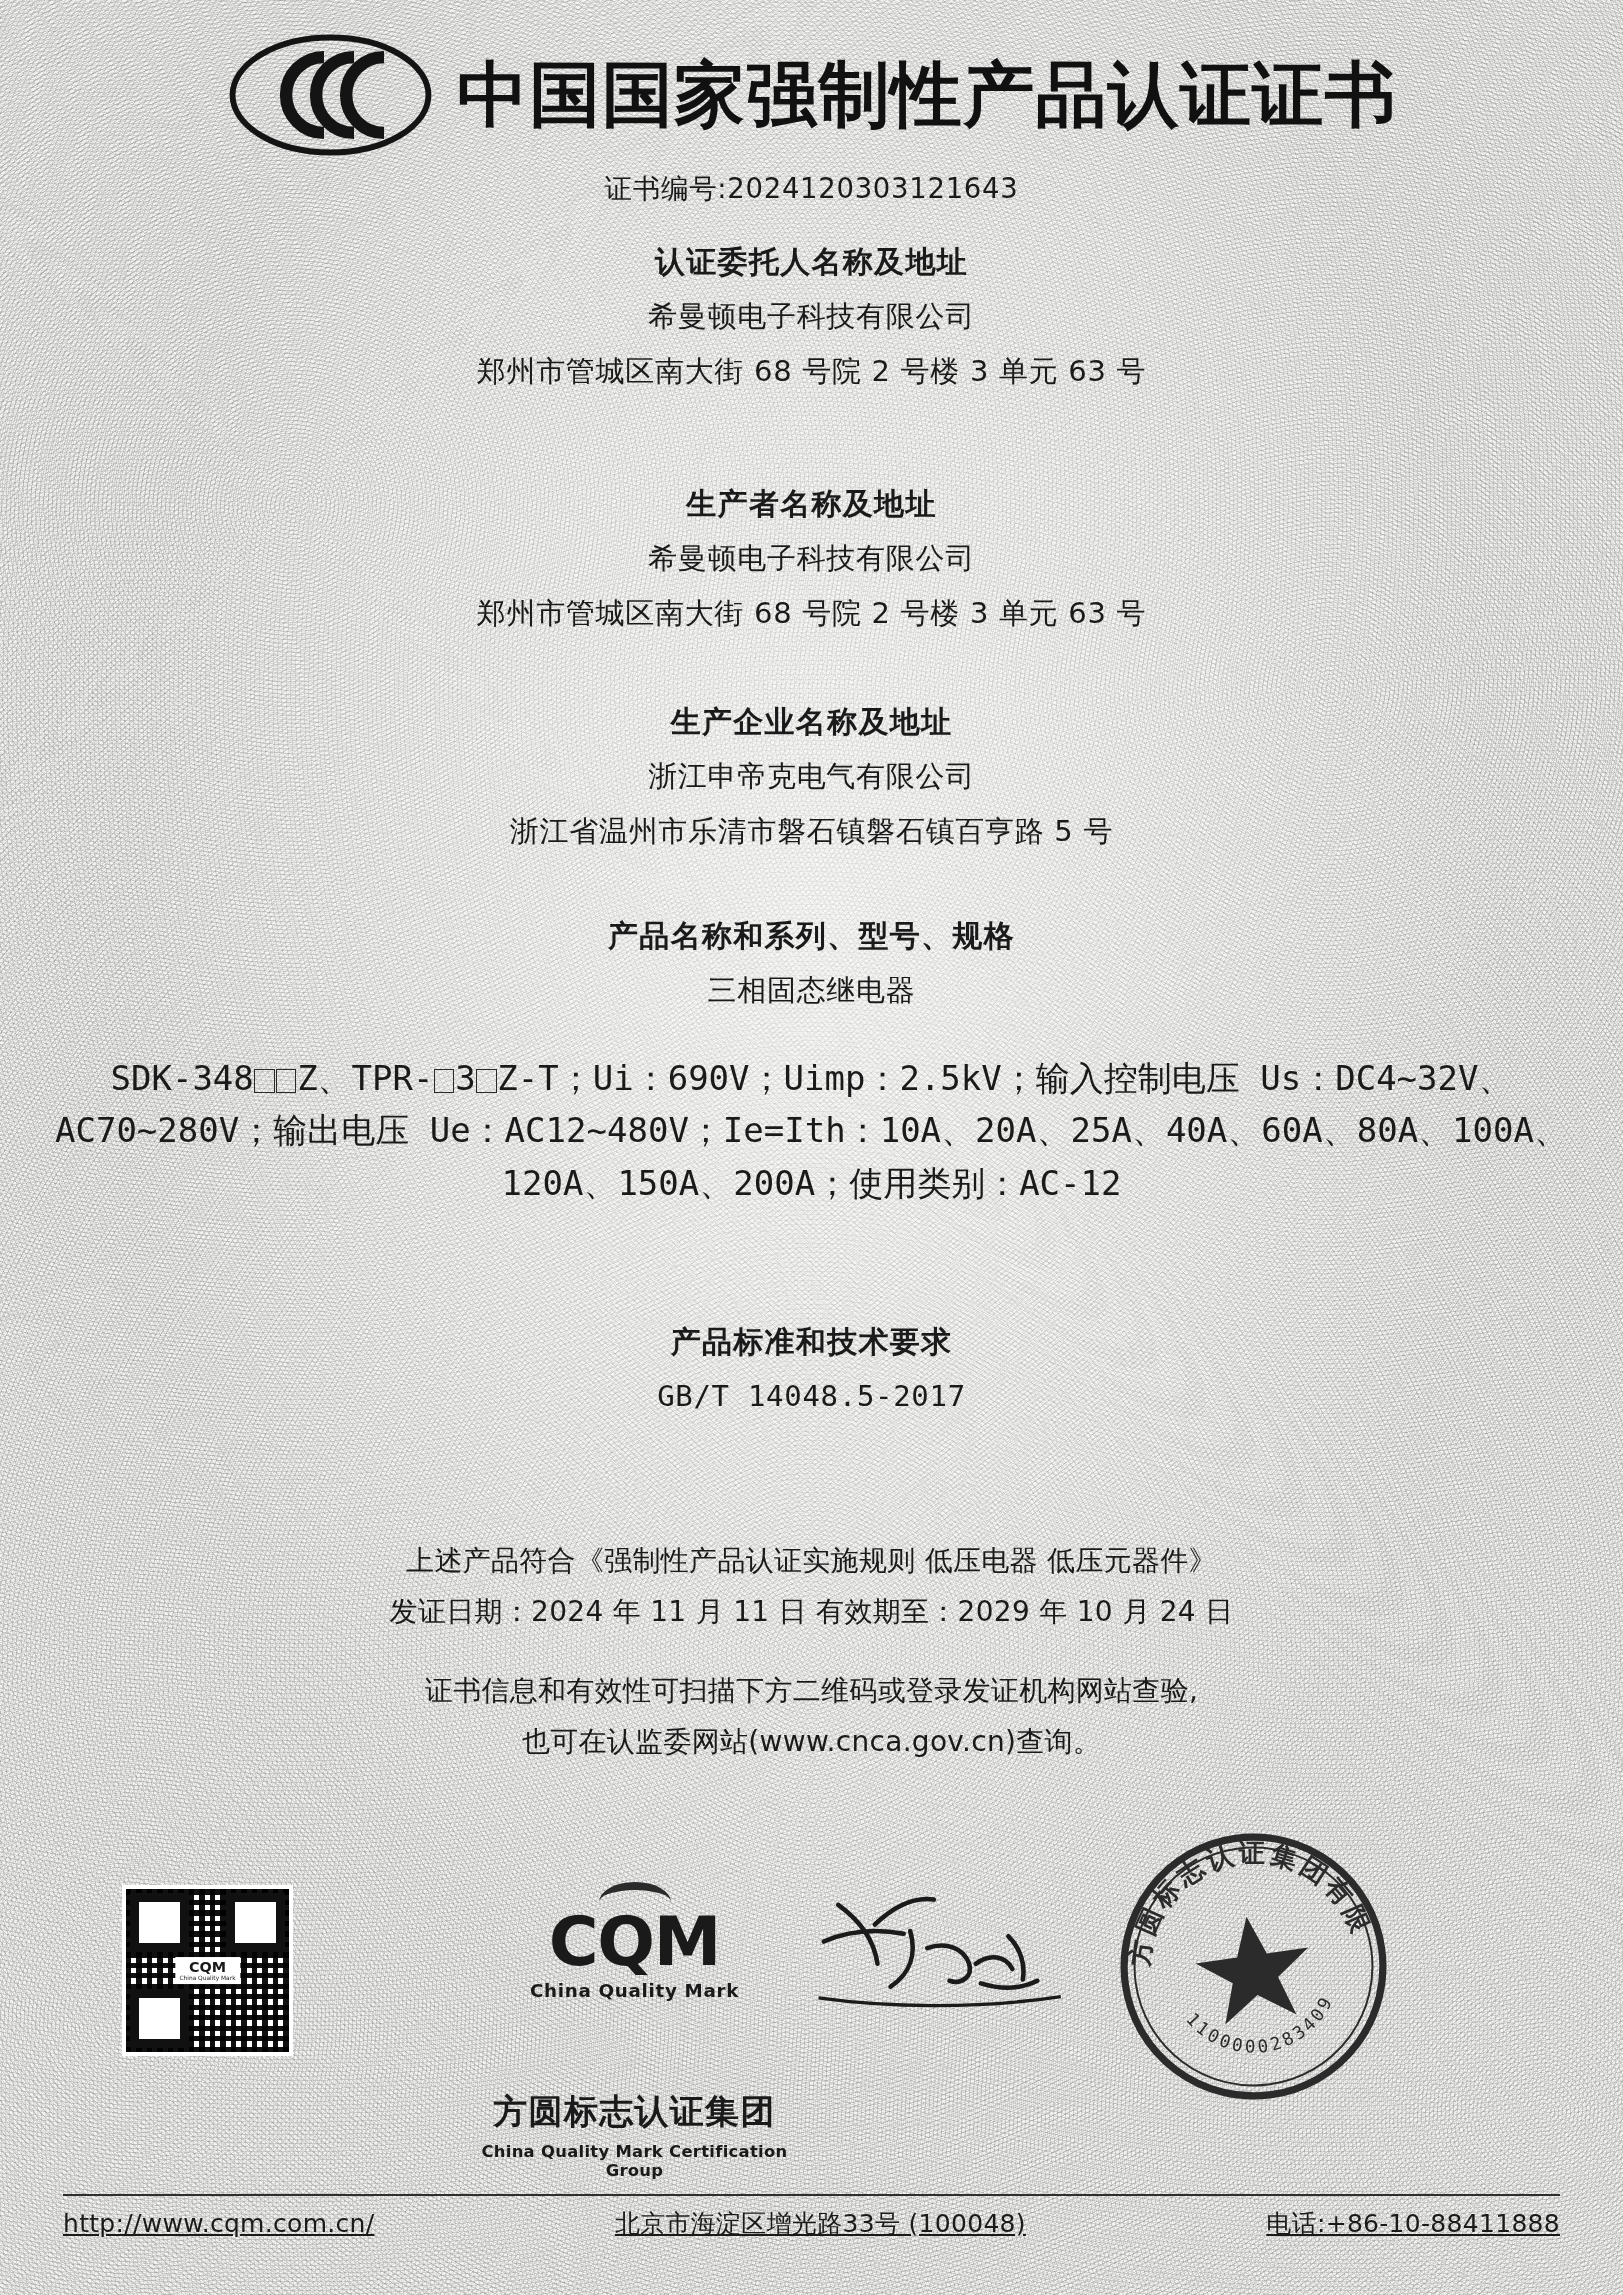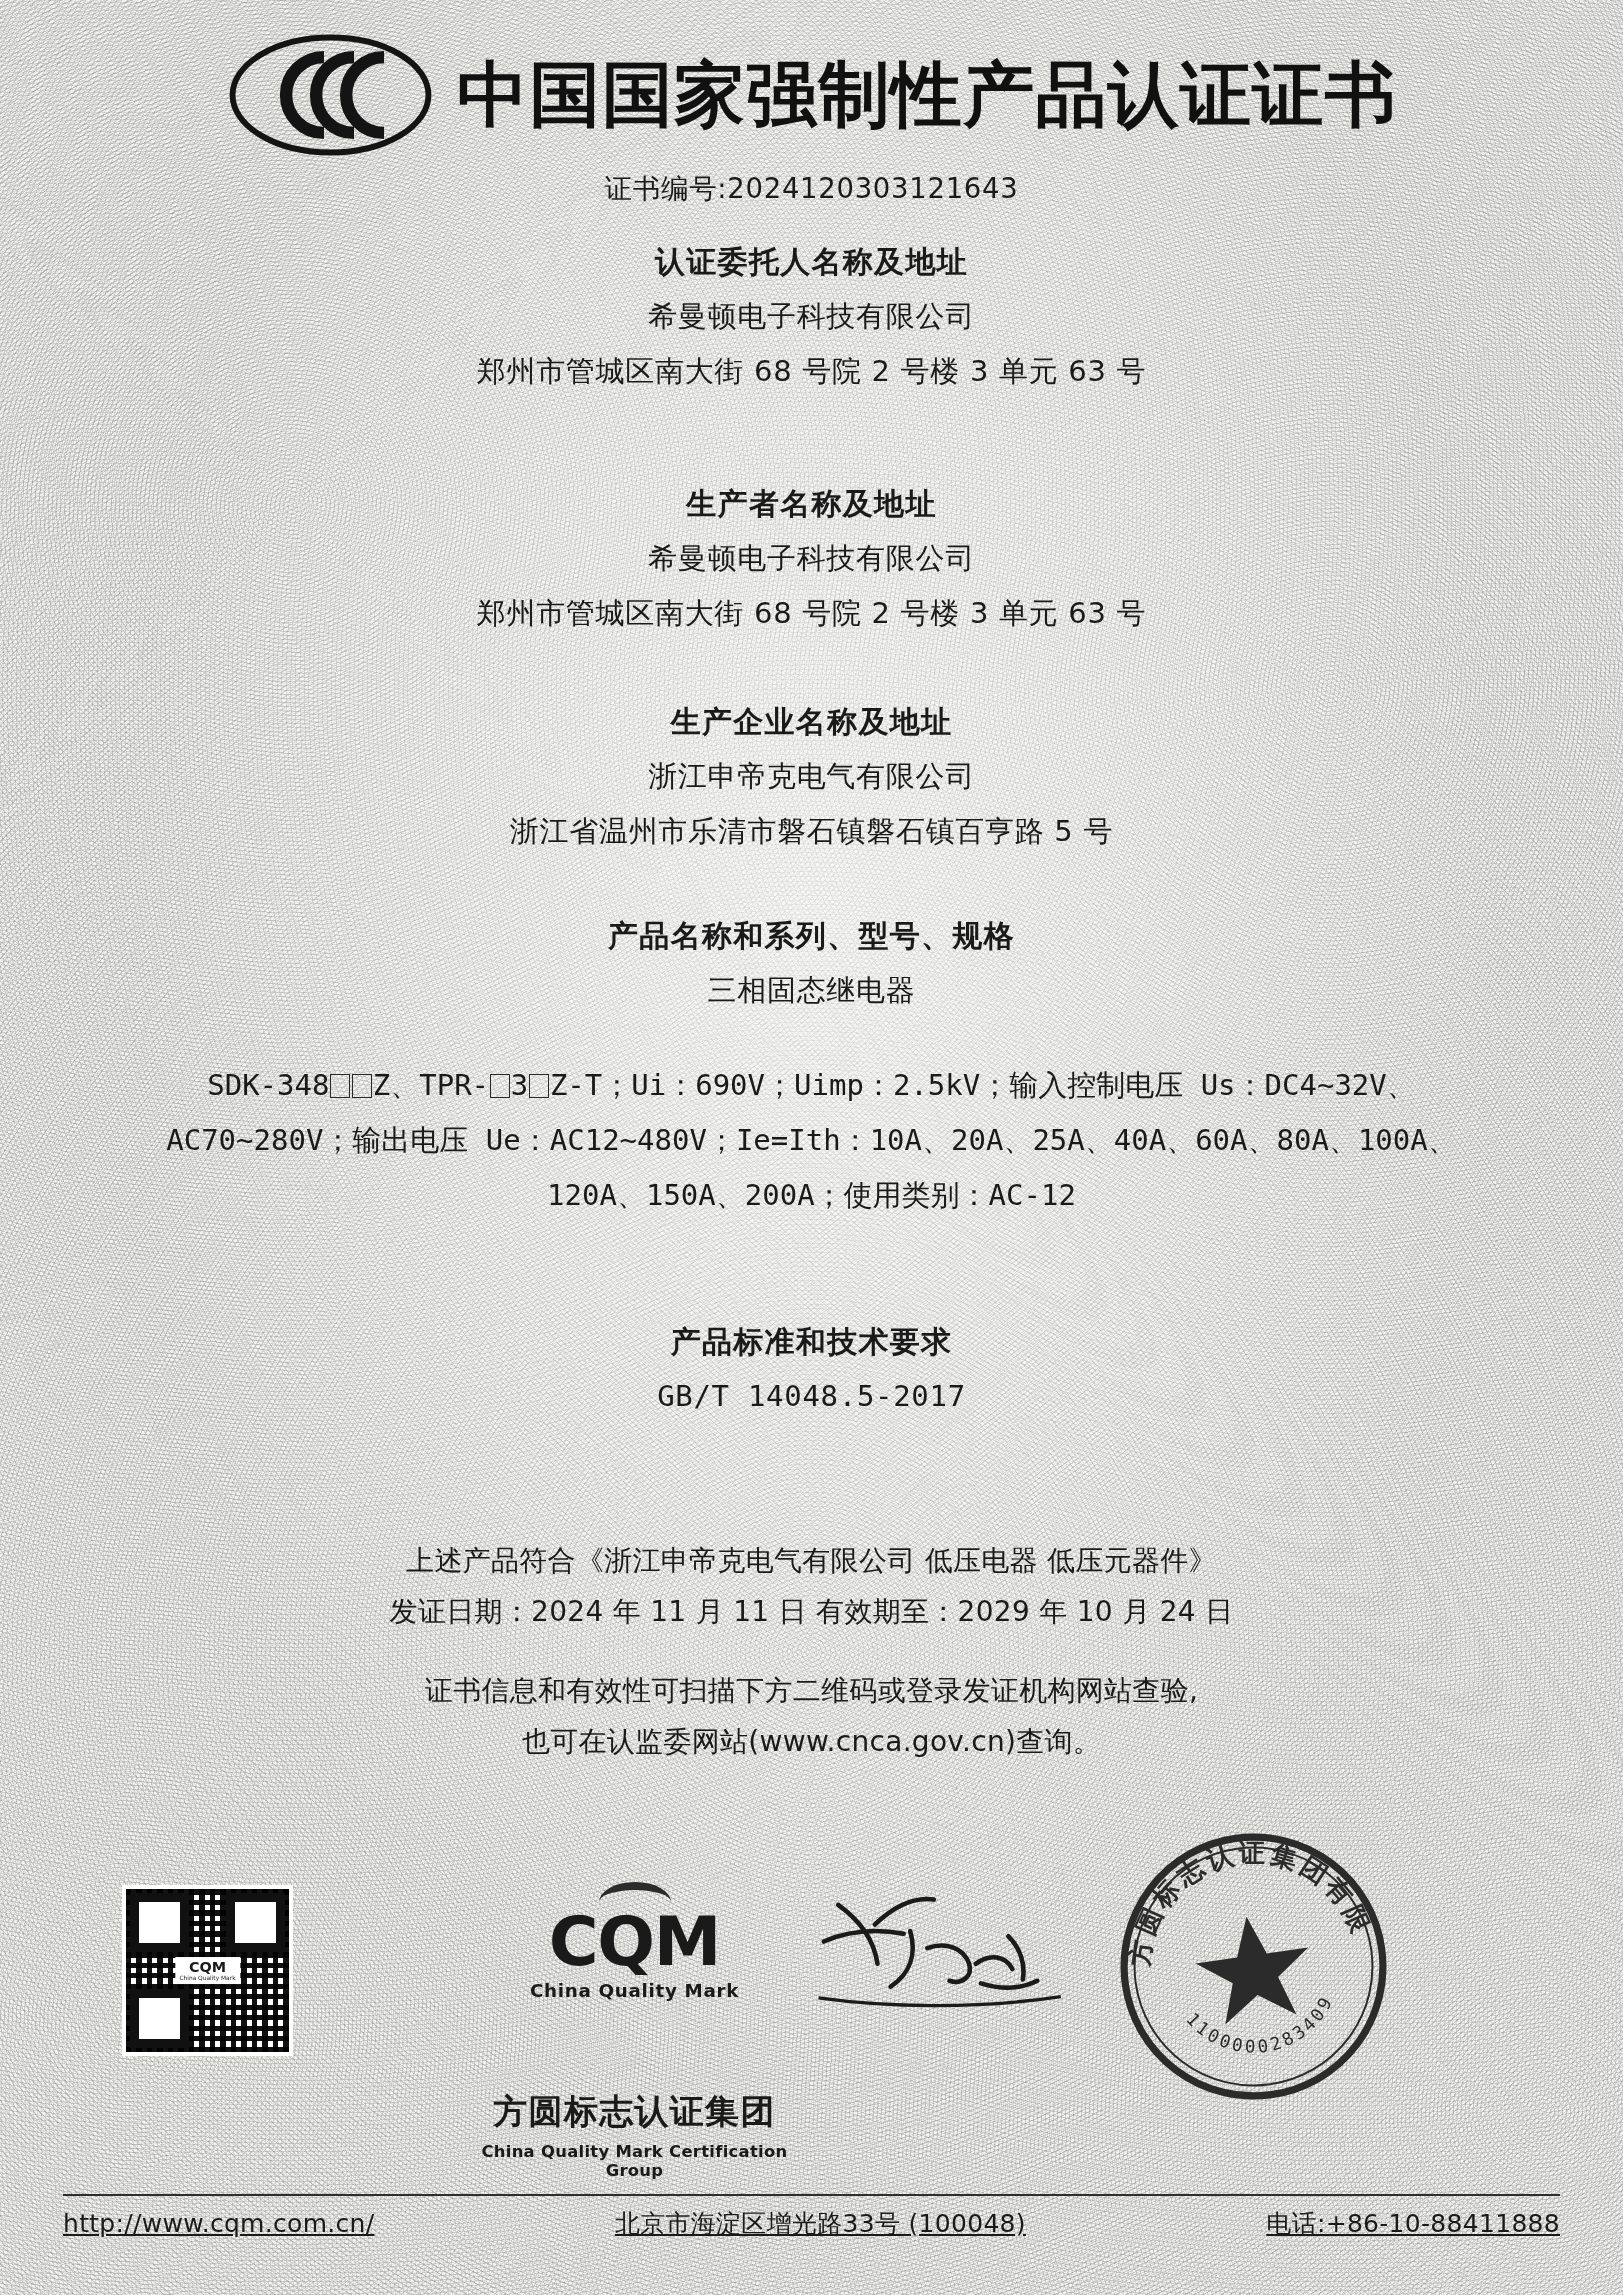--- a/index.html
+++ b/index.html
@@ -94,23 +94,23 @@
   }
   .line {
     font-family: "DejaVu Sans", sans-serif;
     font-size: 29px;
     letter-spacing: 0.7px;
     margin-top: 14.4px;
   }
 
   .spec {
     font-family: "DejaVu Sans Mono", monospace;
-    font-size: 29px;
+    font-size: 34px;
     letter-spacing: 0px;
-    margin-top: 13px;
+    margin-top: 3px;
     line-height: 1.45;
   }
   .spec-wrap {
     position: absolute;
     left: 0;
     width: 100%;
     text-align: center;
   }
   .boxglyph {
     display: inline-block;
@@ -322,21 +322,21 @@
     <div class="spec">AC70~280V；输出电压 Ue：AC12~480V；Ie=Ith：10A、20A、25A、40A、60A、80A、100A、</div>
     <div class="spec">120A、150A、200A；使用类别：AC-12</div>
   </div>
 
   <div class="block" style="top:1322px;">
     <div class="sec-title">产品标准和技术要求</div>
     <div class="std-val">GB/T 14048.5-2017</div>
   </div>
 
   <div class="block" style="top:1532px;">
-    <div class="para">上述产品符合《浙江申帝克电气有限公司  低压电器  低压元器件》</div>
+    <div class="para">上述产品符合《强制性产品认证实施规则  低压电器  低压元器件》</div>
     <div class="para">发证日期：2024 年 11 月 11 日  有效期至：2029 年 10 月 24 日</div>
     <div class="para" style="margin-top:34px;">证书信息和有效性可扫描下方二维码或登录发证机构网站查验,</div>
     <div class="para">也可在认监委网站(www.cnca.gov.cn)查询。</div>
   </div>
 
   <div class="qr">
     <div class="qr-inner">
       <div class="qr-eye3"></div>
       <div class="qr-center">
         <div class="c1">CQM</div>

